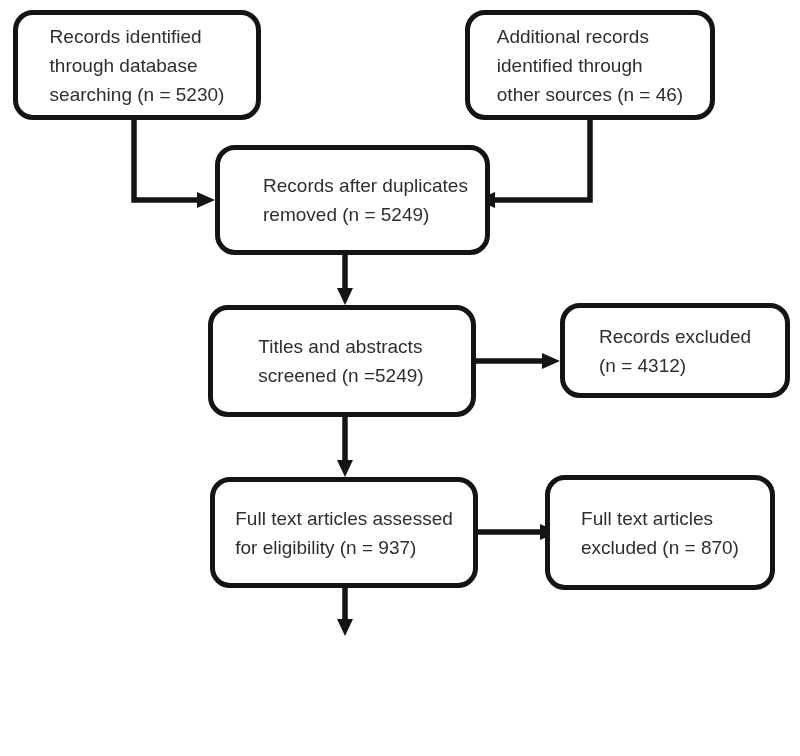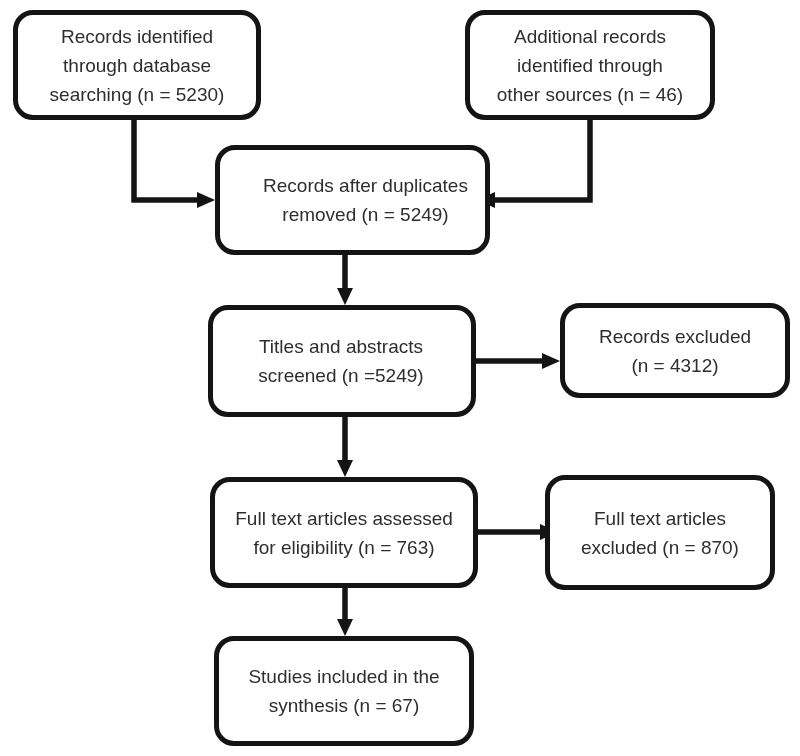--- a/index.html
+++ b/index.html
@@ -31,21 +31,20 @@
     background:var(--box-fill);
     border:5px solid var(--box-border);
     border-radius:20px;
     display:flex;align-items:center;justify-content:center;
     padding:4px 10px;
   }
   .node .label{
     color:var(--text);
     font-size:19px;
     line-height:29px;
-    text-align:center;
     white-space:pre-line;
   }
 </style>
 </head>
 <body>
 
 <div class="canvas">
 
   <svg class="arrows" viewBox="0 0 800 756" xmlns="http://www.w3.org/2000/svg" aria-hidden="true">
 
@@ -107,26 +106,22 @@
 screened (n =5249)</div>
   </div>
 
   <div class="node" style="left:560px;top:303px;width:230px;height:95px;">
     <div class="label">Records excluded
 (n = 4312)</div>
   </div>
 
   <div class="node" style="left:210px;top:477px;width:268px;height:111px;">
     <div class="label">Full text articles assessed
-for eligibility (n = 763)</div>
+for eligibility (n = 937)</div>
   </div>
 
   <div class="node" style="left:545px;top:475px;width:230px;height:115px;">
     <div class="label">Full text articles
 excluded (n = 870)</div>
   </div>
 
-  <div class="node" style="left:214px;top:636px;width:260px;height:110px;">
-    <div class="label">Studies included in the
-synthesis (n = 67)</div>
-  </div>
 
 </div>
 
 </body></html>

